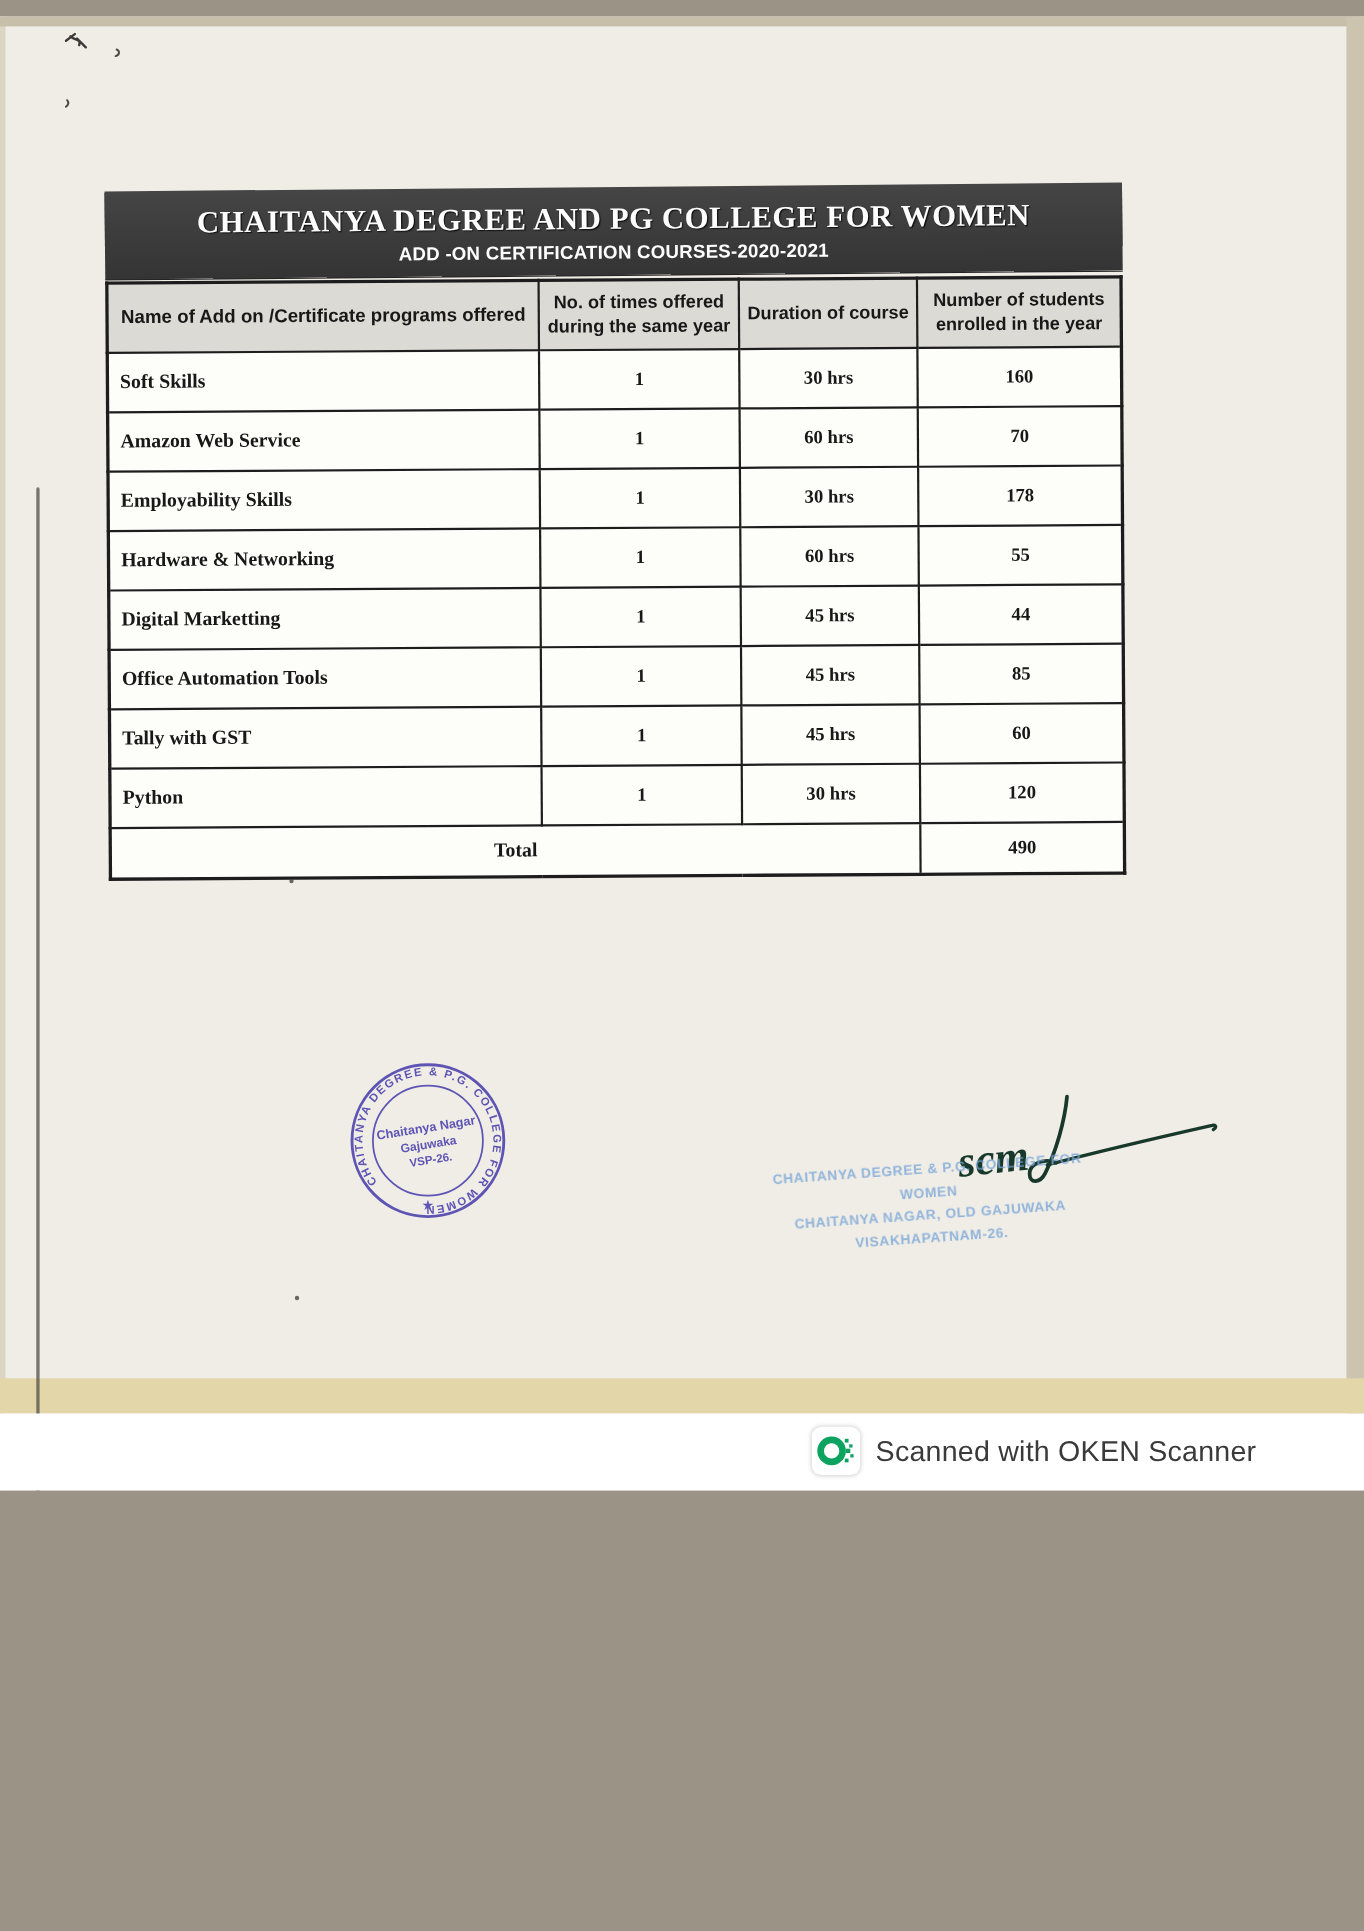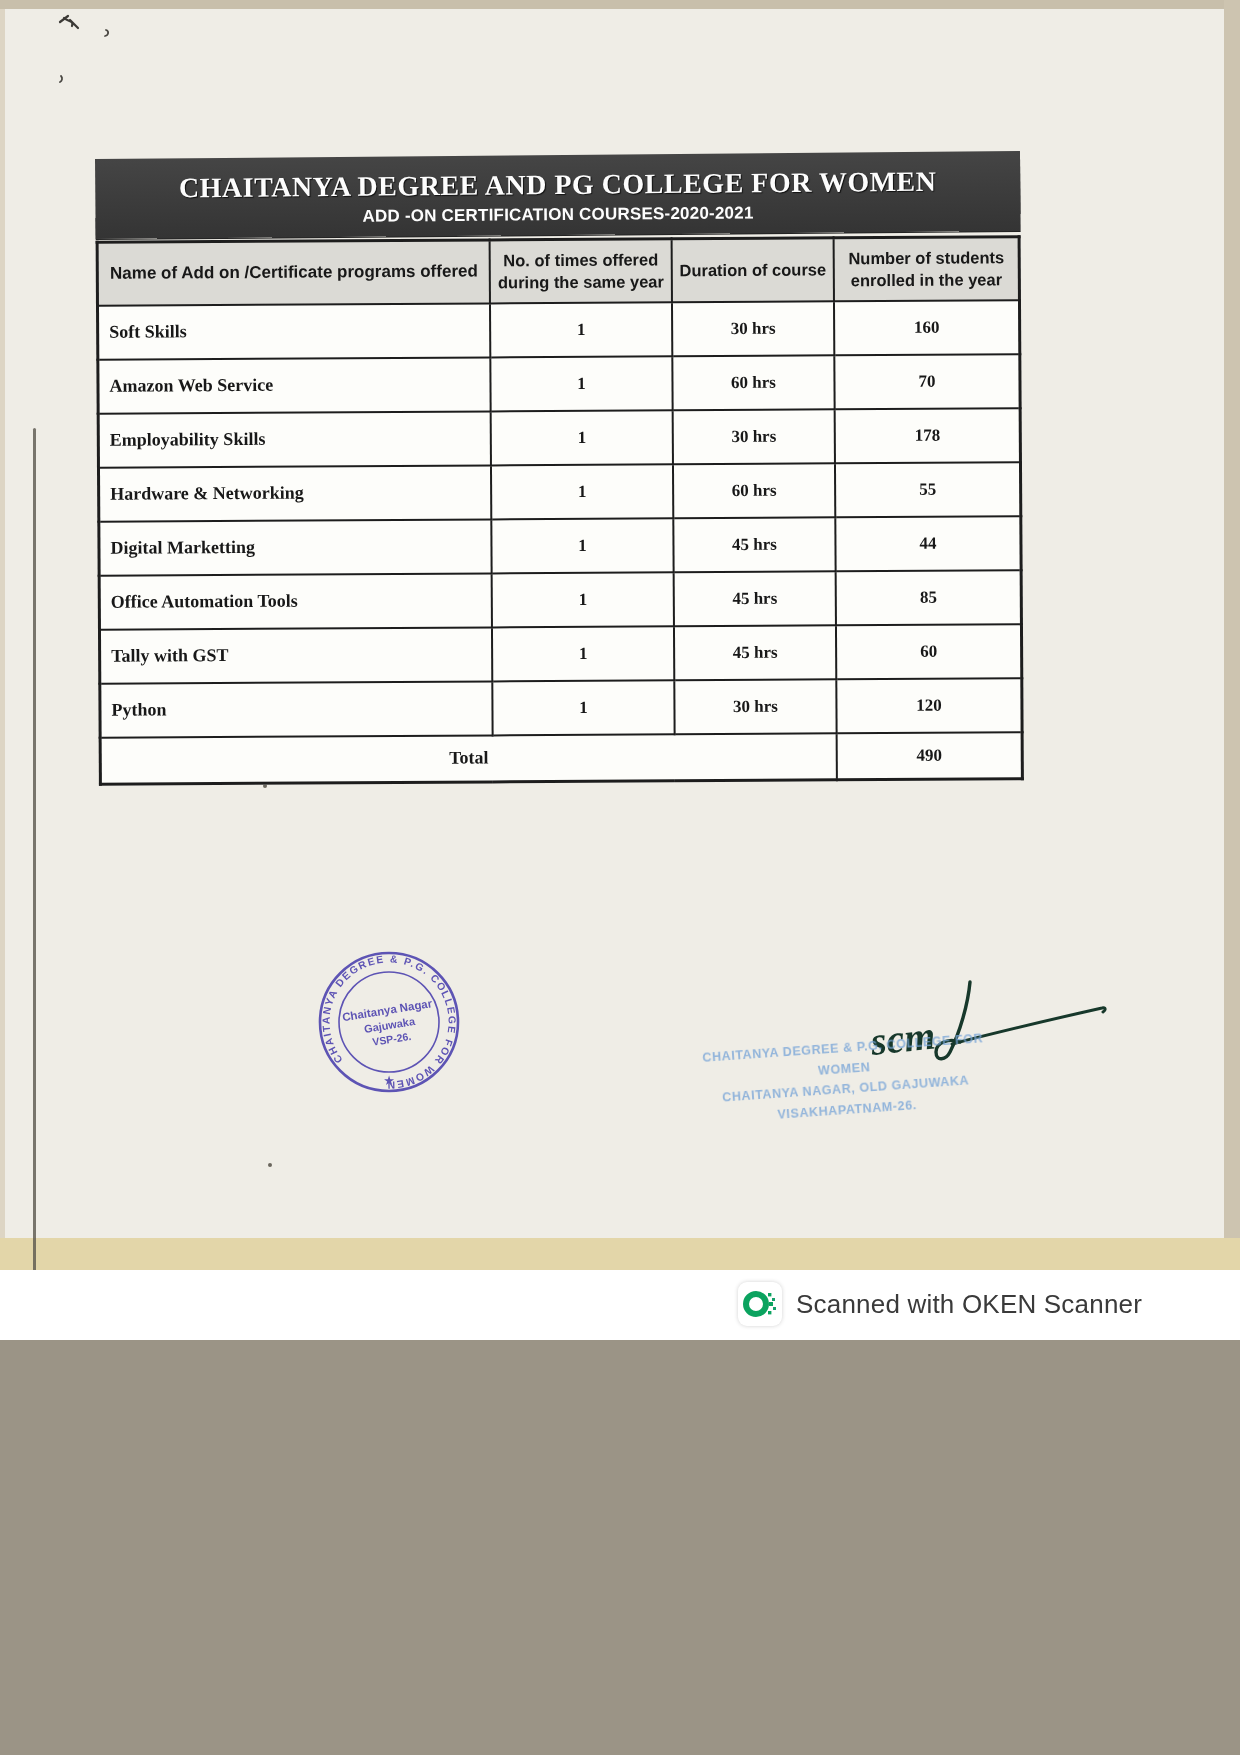--- a/index.html
+++ b/index.html
@@ -1,18 +1,18 @@
 <!DOCTYPE html>
 <html><head>
 <meta charset="utf-8">
 <style>
   html,body{margin:0;padding:0;}
   body{background:#9b9486;font-family:"Liberation Sans",sans-serif;}
   .canvas{
-    position:relative;width:1240px;height:1340px;margin:0 auto;
+    position:relative;width:1240px;height:1340px;margin:15px auto;
     background:#efede6;overflow:hidden;
   }
   
   .edge-top{position:absolute;left:0;top:0;width:100%;height:9px;background:#c8bfab;}
   .edge-right{position:absolute;right:0;top:0;width:16px;height:100%;background:#cdc4b0;}
   .edge-left{position:absolute;left:0;top:0;width:5px;height:100%;background:#ddd5c4;}
   .strip-bottom{position:absolute;left:0;bottom:70px;width:100%;height:32px;background:#e3d6a9;}
   .scan-line{position:absolute;left:33px;top:428px;width:3px;height:1120px;background:#5a564d;border-radius:2px;opacity:.8;}
   .speck{position:absolute;background:#6a665e;border-radius:50%;}
   .pen-marks{position:absolute;left:48px;top:8px;width:90px;height:80px;}

